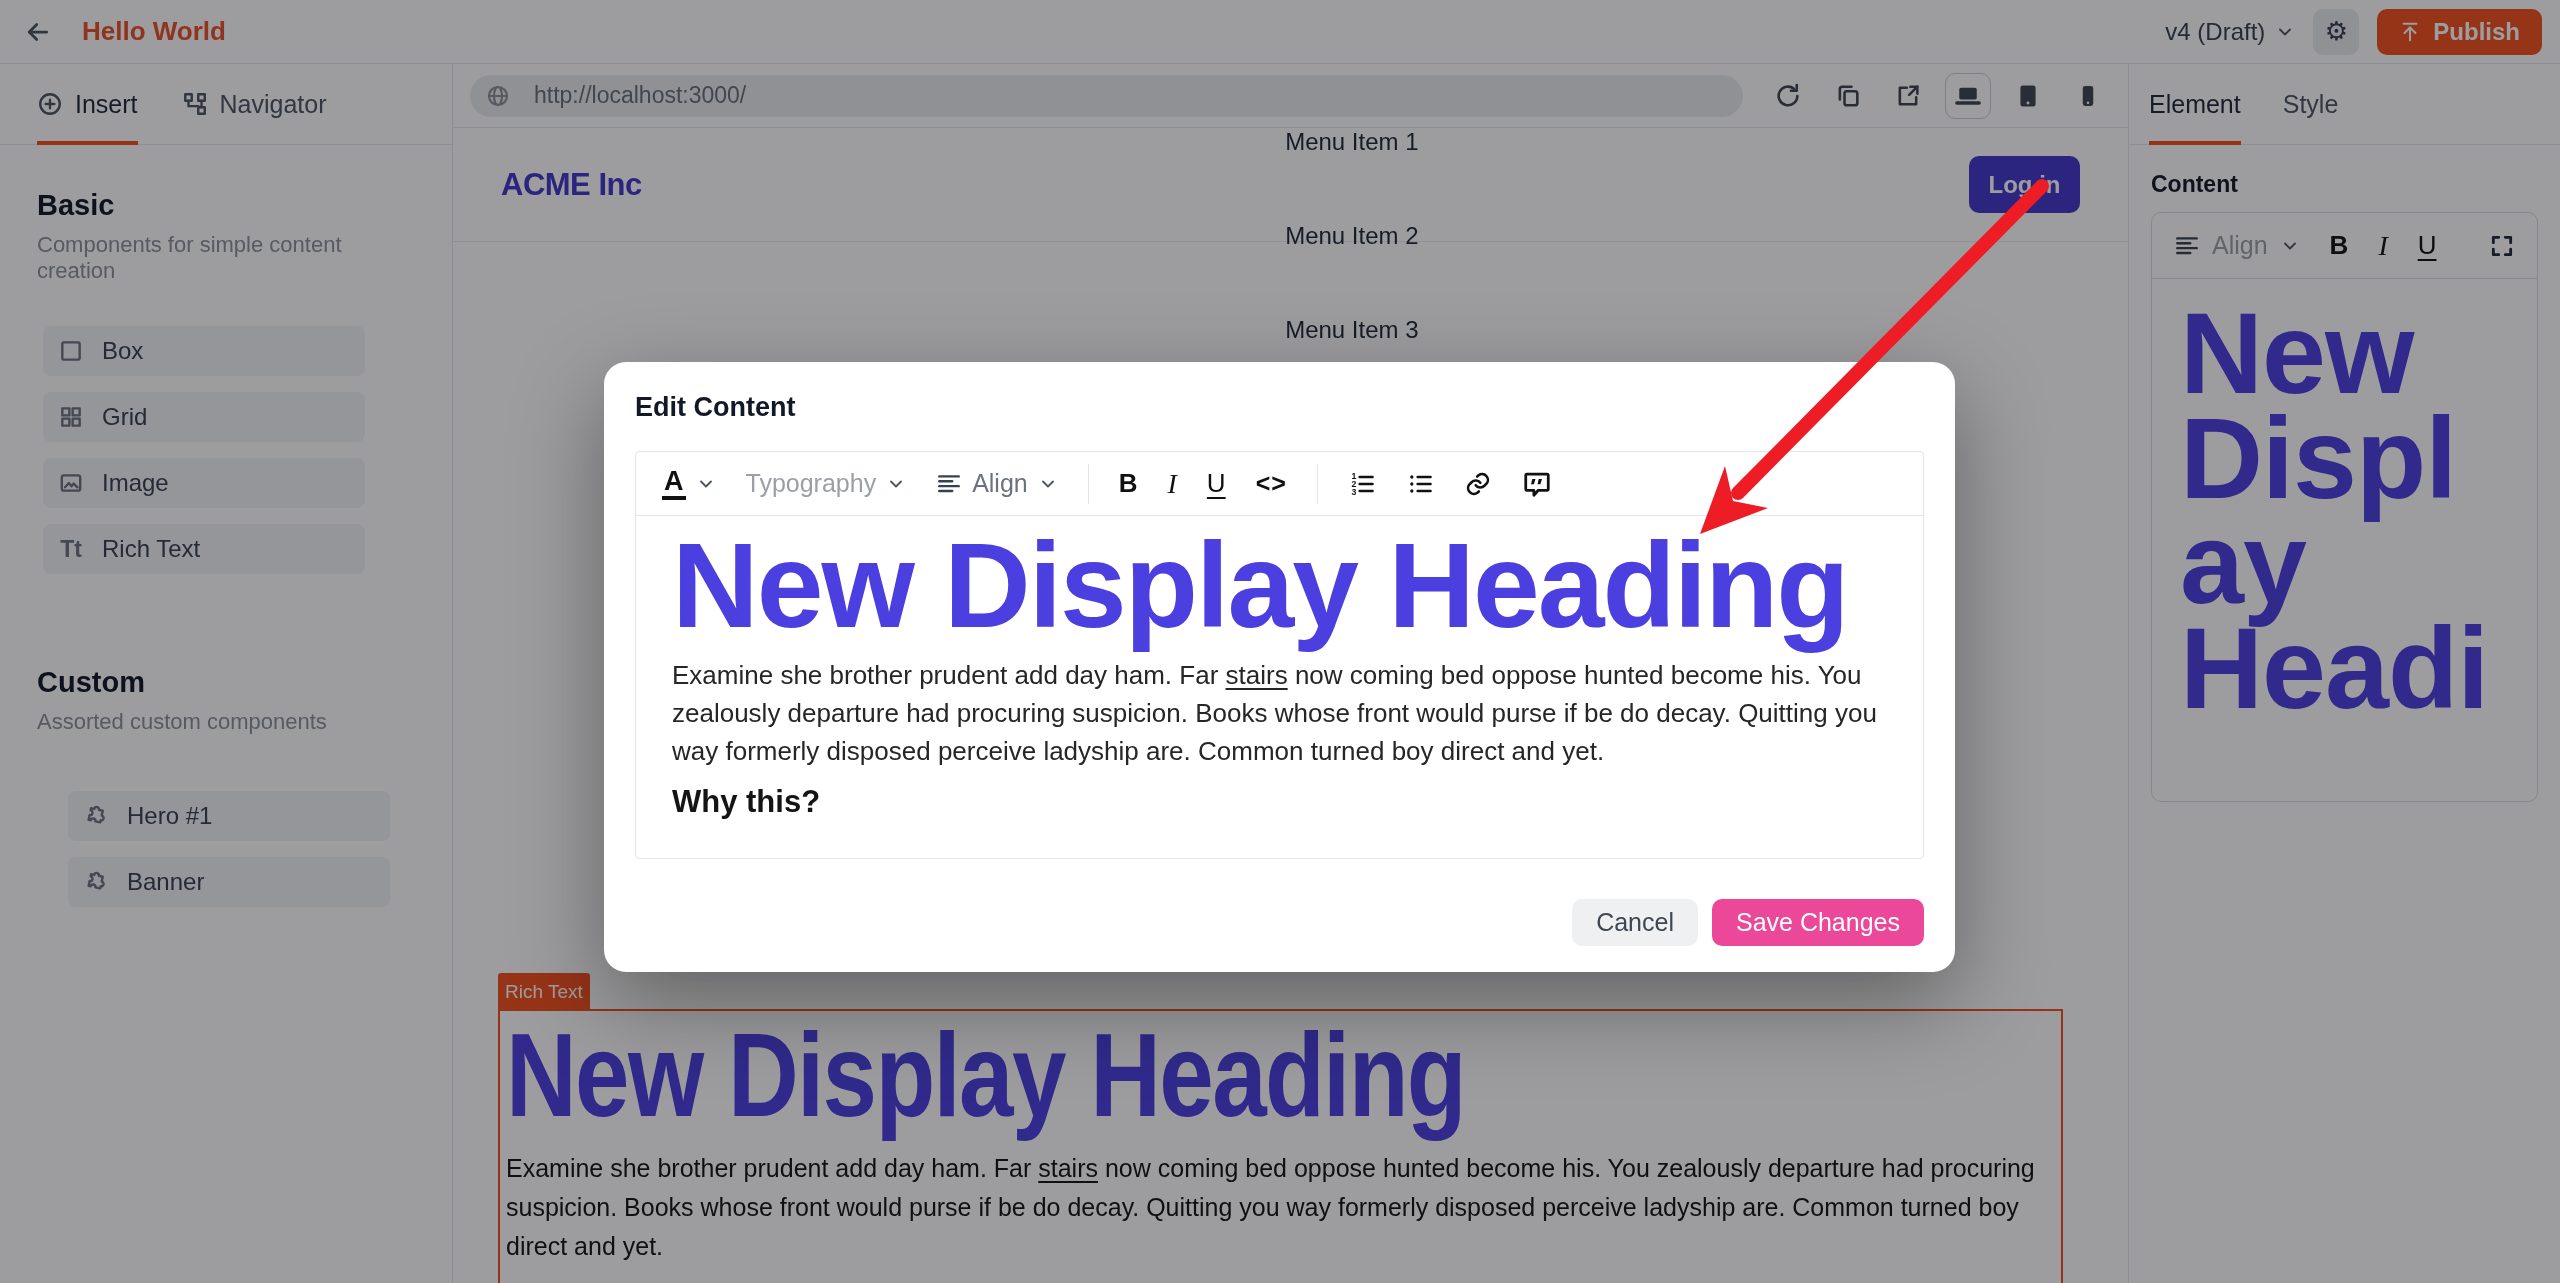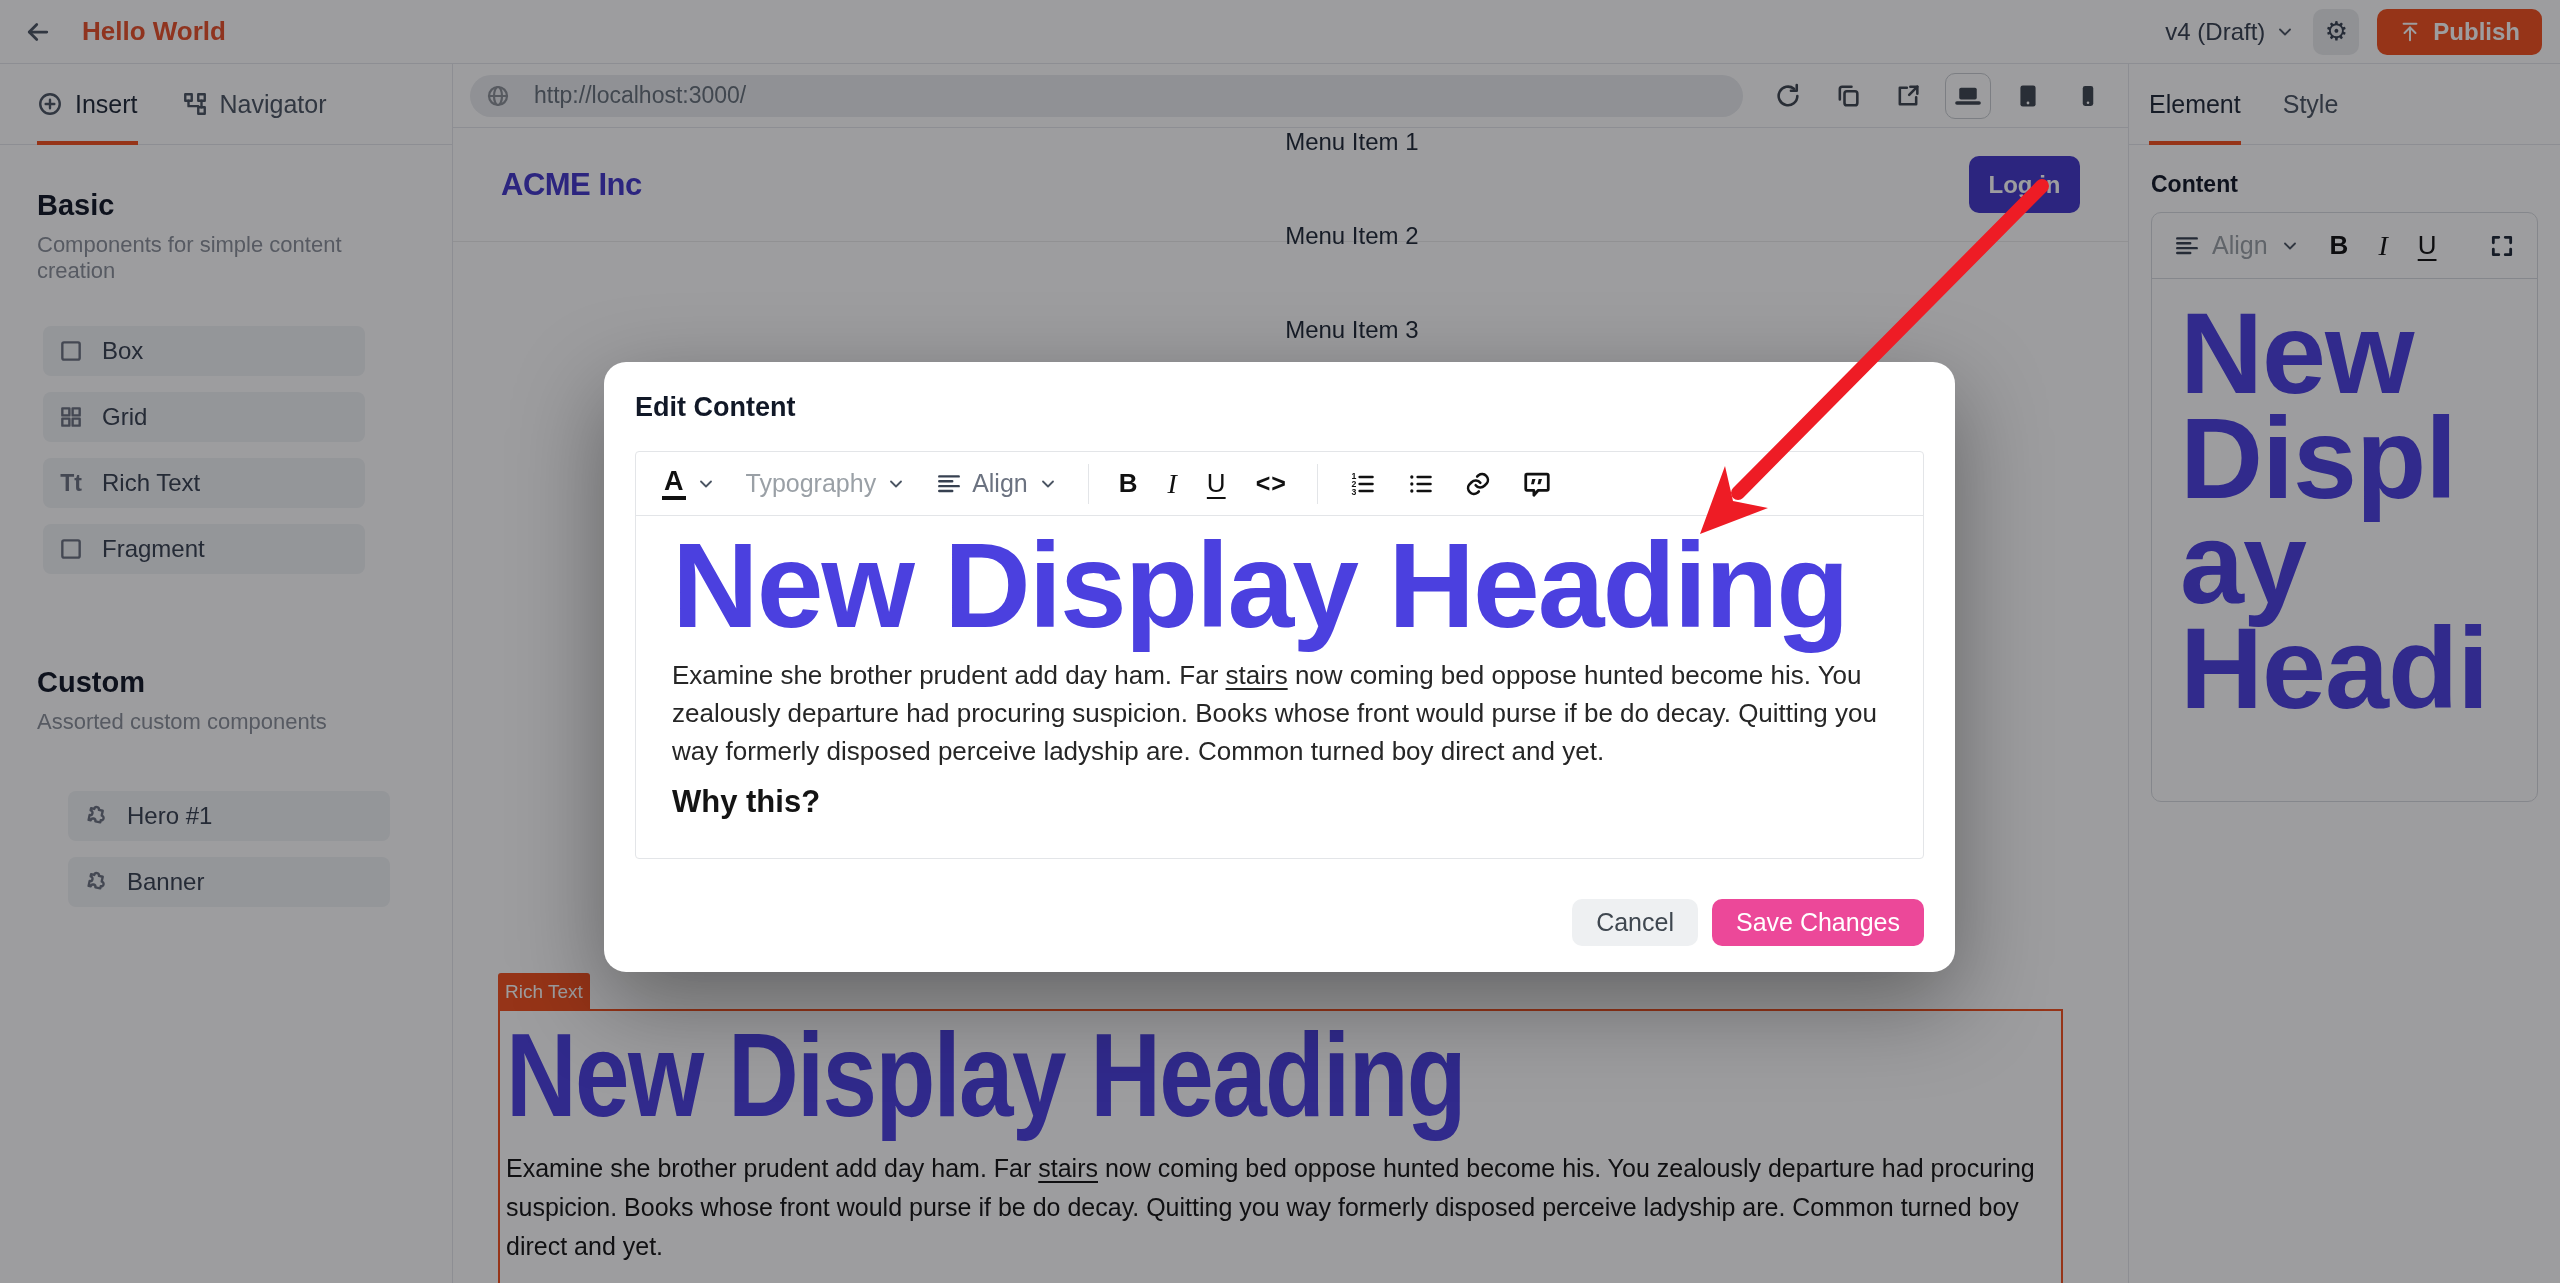--- a/index.html
+++ b/index.html
@@ -179,28 +179,29 @@
         <div class="card">
           <svg class="ic" viewBox="0 0 24 24">
               <rect x="4" y="4" width="6.5" height="6.5"></rect>
               <rect x="13.5" y="4" width="6.5" height="6.5"></rect>
               <rect x="4" y="13.5" width="6.5" height="6.5"></rect>
               <rect x="13.5" y="13.5" width="6.5" height="6.5"></rect>
             </svg>
           <span class="lbl">Grid</span>
         </div>
         <div class="card">
+          <svg class="ic" viewBox="0 0 24 24">
+              <rect x="3.5" y="5" width="17" height="14" rx="2"></rect>
+              <path d="M6.5 16l3.5-4 2.5 3 2-2.5 3.5 3.5"></path>
+            </svg>
+          <span class="lbl">Image</span>
+        </div>
+        <div class="card">
           <span class="tt">Tt</span>
           <span class="lbl">Rich Text</span>
-        </div>
-        <div class="card">
-          <svg class="ic" viewBox="0 0 24 24">
-              <rect x="4" y="4" width="16" height="16" rx="1.5"></rect>
-            </svg>
-          <span class="lbl">Fragment</span>
         </div>
       </div>
     </div>
 
     <div class="section sec-custom">
       <div class="sec-title">Custom</div>
       <div class="sec-sub">Assorted custom components</div>
       <div class="cards custom-cards">
         <div class="card">
           <svg class="ic" viewBox="0 0 24 24">

